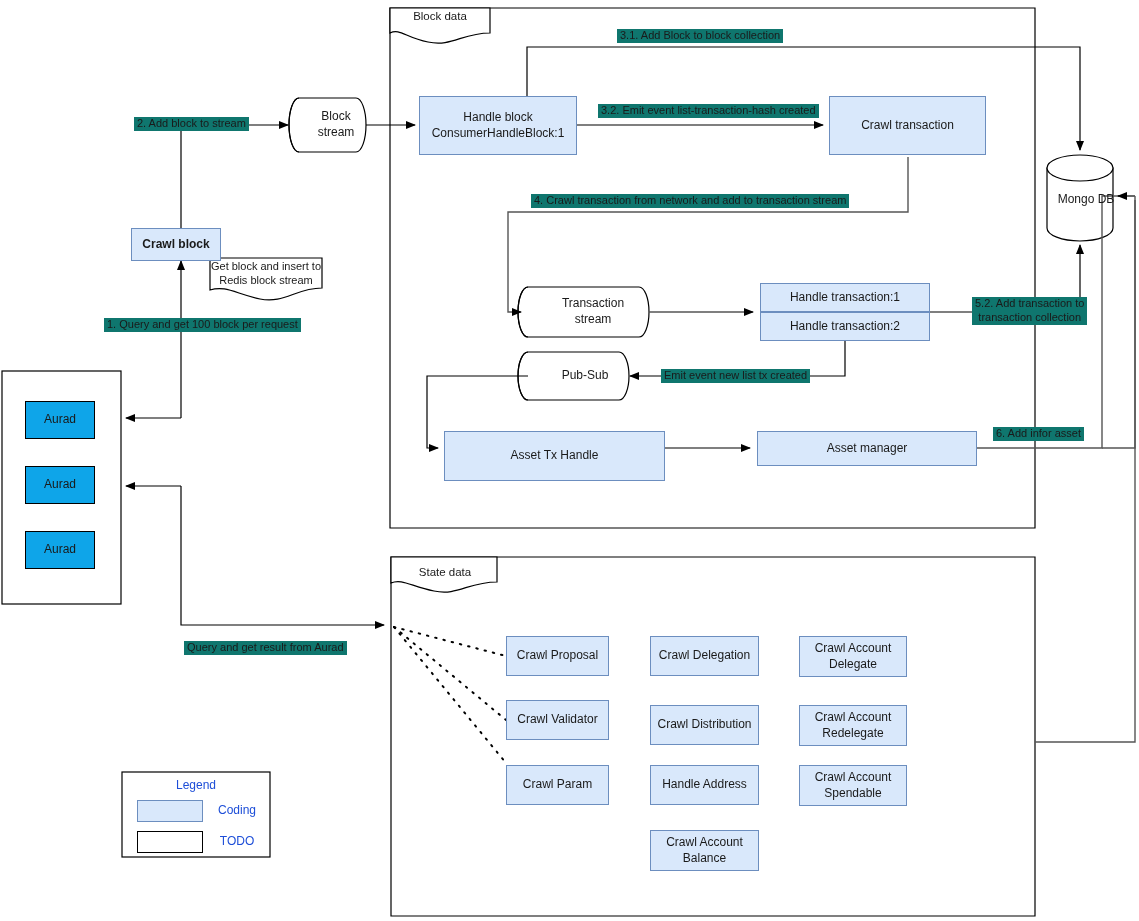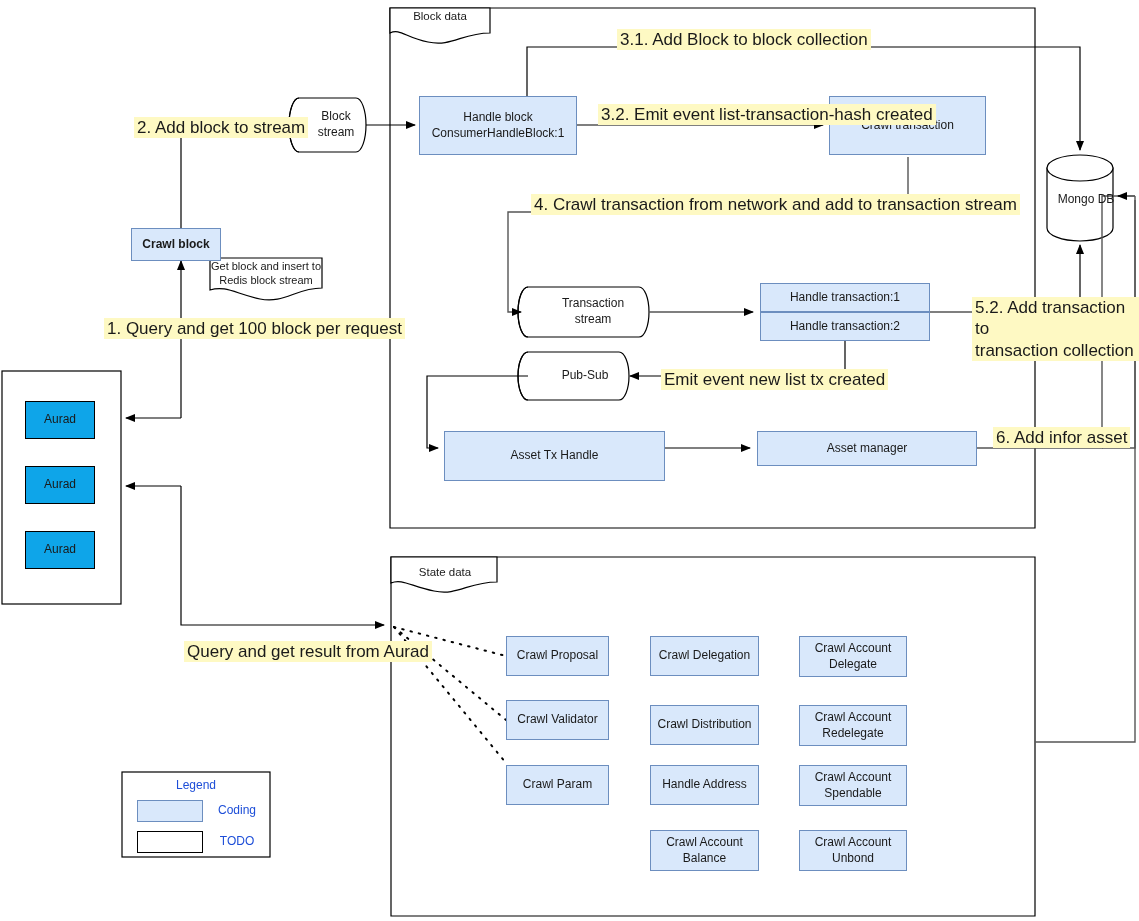--- a/index.html
+++ b/index.html
@@ -7,22 +7,22 @@
   body{font-family:"Liberation Sans","DejaVu Sans",sans-serif;}
   #stage{position:relative;width:1139px;height:921px;background:#fff;overflow:hidden;}
   svg#canvas{position:absolute;left:0;top:0;width:1139px;height:921px;}
   .lbl{position:absolute;font-size:11.5px;color:#1d4ed8;line-height:1.25;text-align:center;
        white-space:pre-line;display:flex;align-items:center;justify-content:center;}
   .node{position:absolute;display:flex;align-items:center;justify-content:center;
         text-align:center;font-size:12px;color:#1a1a1a;line-height:1.3;box-sizing:border-box;}
   .blue{background:#d9e8fb;border:1px solid #6c8ebf;}
   .white{background:#0ea5e9;border:1px solid #000000;}
   .plain{background:transparent;border:none;}
-  .edgelbl{position:absolute;font-size:17px;color:#1a1a1a;background:#fef9c3;
-           padding:0 3px;line-height:1.25;white-space:pre-line;}
+  .edgelbl{position:absolute;font-size:11px;color:#1a1a1a;background:#0f766e;
+           padding:0 3px;line-height:1.25;text-align:center;white-space:pre-line;}
   .container-label{position:absolute;font-size:11.5px;color:#1a1a1a;text-align:center;
                    width:100px;}
 </style>
 </head>
 <body>
 
 <div id="stage">
 
   <svg id="canvas" viewBox="0 0 1139 921">
     <defs>
@@ -154,22 +154,20 @@
   <div class="node blue" style="left:650px;top:830px;width:109px;height:41px;">Crawl Account
 Balance</div>
   <div class="node blue" style="left:650px;top:765px;width:109px;height:40px;">Handle Address</div>
 
   <div class="node blue" style="left:799px;top:636px;width:108px;height:41px;">Crawl Account
 Delegate</div>
   <div class="node blue" style="left:799px;top:705px;width:108px;height:41px;">Crawl Account
 Redelegate</div>
   <div class="node blue" style="left:799px;top:765px;width:108px;height:41px;">Crawl Account
 Spendable</div>
-  <div class="node blue" style="left:799px;top:830px;width:108px;height:41px;">Crawl
-Account Unbond</div>
 
   <div class="edgelbl" style="left:104px;top:318px;">1. Query and get 100 block per request</div>
 
   <div class="edgelbl" style="left:134px;top:117px;">2. Add block to stream</div>
 
   <div class="edgelbl" style="left:617px;top:29px;">3.1. Add Block to block collection</div>
 
   <div class="edgelbl" style="left:598px;top:104px;">3.2. Emit event list-transaction-hash created</div>
 
   <div class="edgelbl" style="left:531px;top:194px;">4. Crawl transaction from network and add to transaction stream</div>

